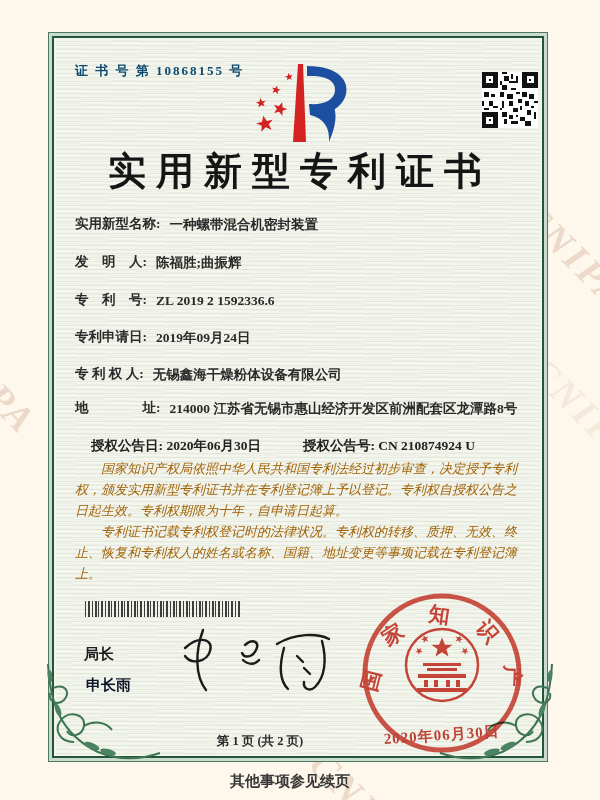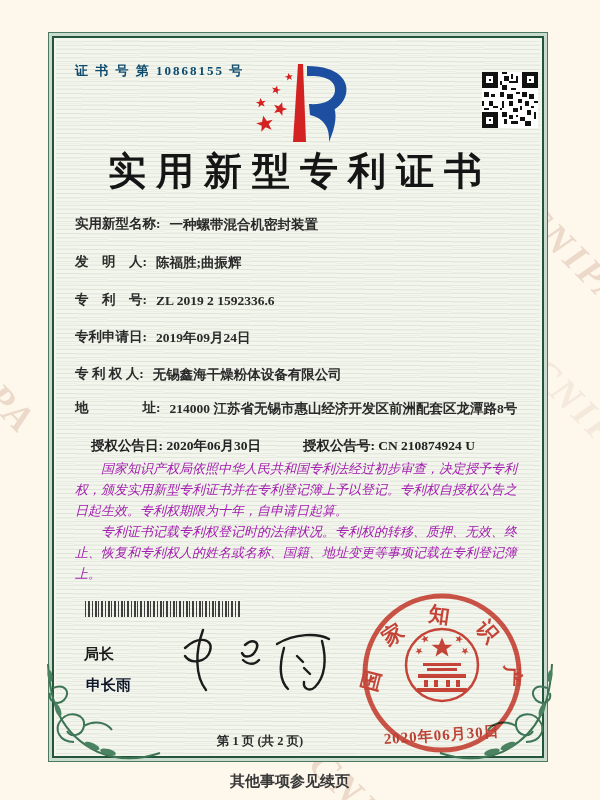--- a/index.html
+++ b/index.html
@@ -41,21 +41,21 @@
   }
   .field{left:75px; width:450px; font-size:13.5px; font-weight:600; color:#2a2a2a; display:flex;text-align:right;}
   .field .lbl{white-space:pre; flex:0 0 auto;}
   .field .val{margin-left:9px; max-width:360px; line-height:1.45;}
   .f0{top:215px}.f1{top:253px}.f2{top:291px}.f3{top:328px}.f4{top:365px}.f5{top:399px}
   .field-pair{left:75px; top:437px; width:450px; font-size:13.5px; font-weight:600; display:flex;margin-left:16px;}
   .field-pair .half{white-space:pre;}
   .field-pair .half.right{margin-left:42px;}
   .paras{
     left:75px; top:458px; width:442px;
-    font-size:13px; line-height:1.62; color:#a21caf;
+    font-size:13px; line-height:1.62; color:#a16207;
     font-style:italic; text-align:justify;
   }
   .paras p{margin:0; text-indent:2em;}
   .barcode{
     left:85px; top:601px; width:155px; height:16px; opacity:.88;
     background:repeating-linear-gradient(90deg,
       #262626 0 1.5px, rgba(0,0,0,0) 1.5px 3px,
       #262626 3px 5.5px, rgba(0,0,0,0) 5.5px 7px,
       #262626 7px 8px, rgba(0,0,0,0) 8px 10.5px,
       #262626 10.5px 12px, rgba(0,0,0,0) 12px 13px);

